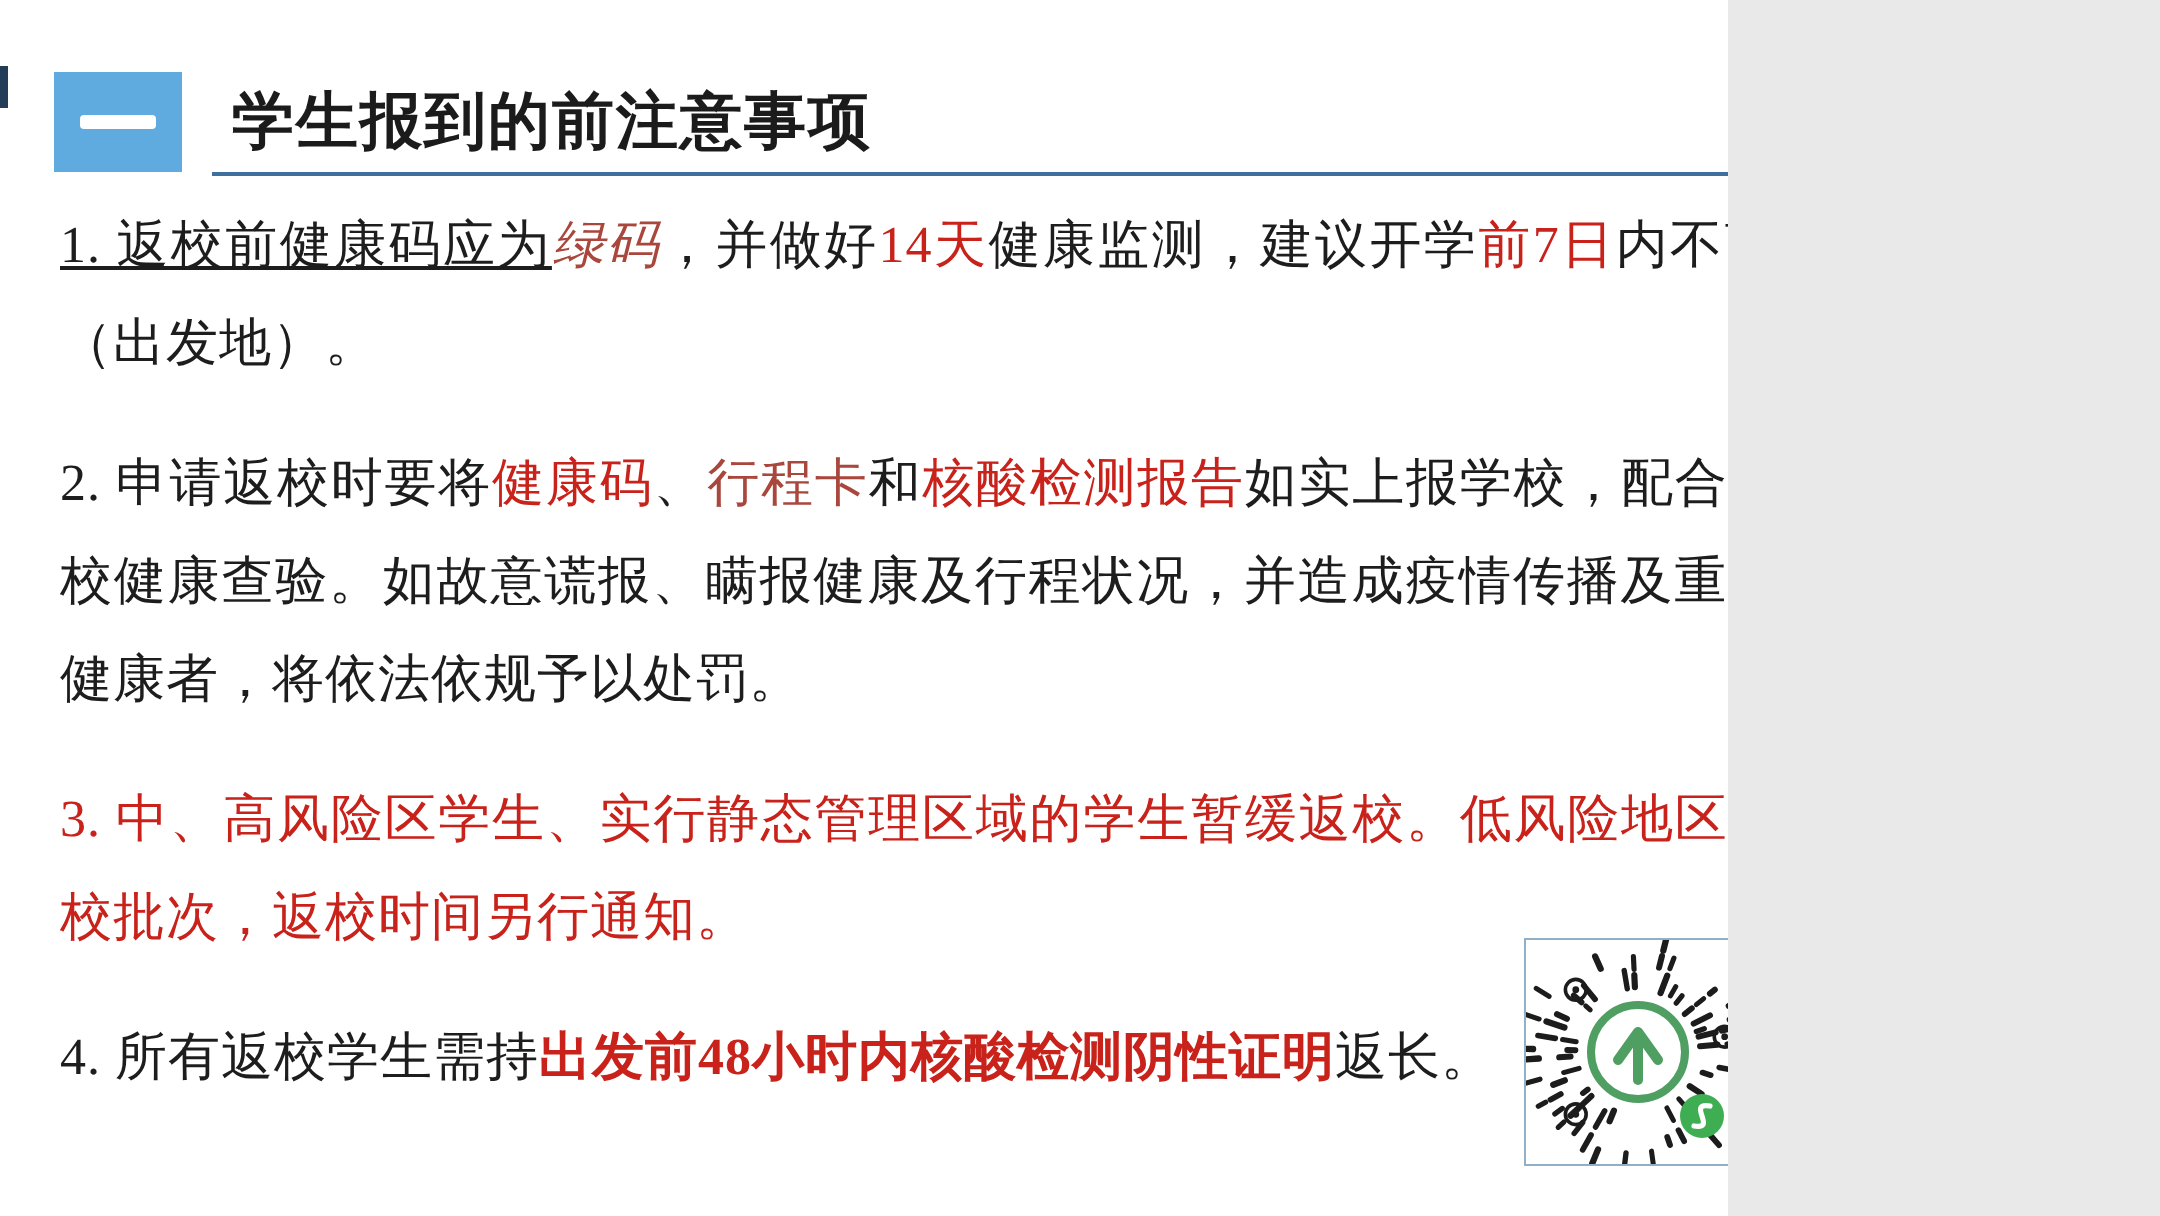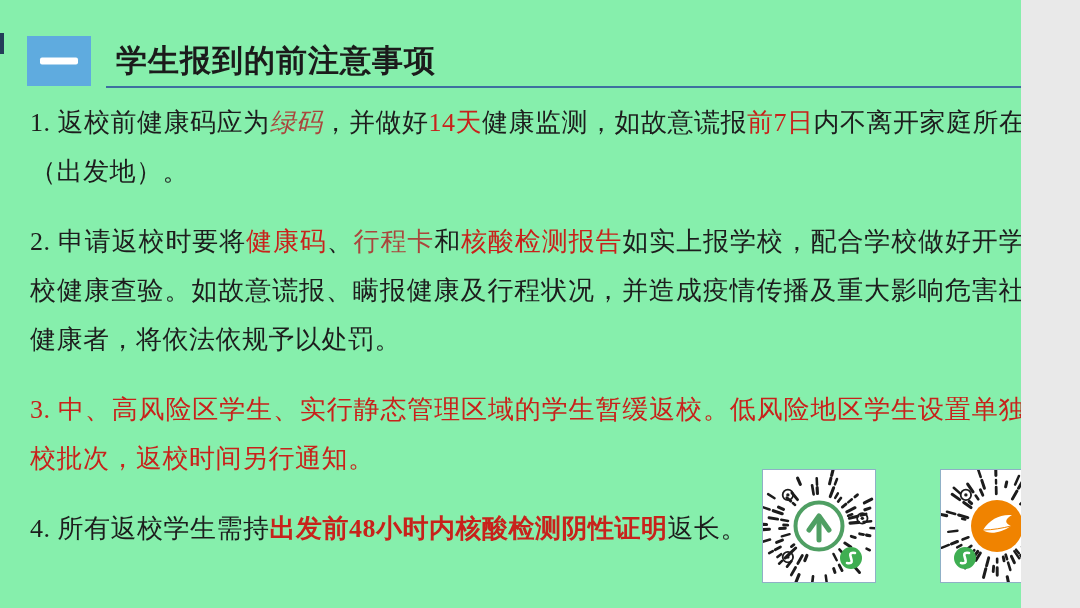--- a/index.html
+++ b/index.html
@@ -1,17 +1,17 @@
 <!DOCTYPE html>
 <html><head>
 <meta charset="utf-8">
 <style>
   html,body{margin:0;padding:0;background:#e9e9e9;}
   .slide{
-    position:relative; width:1021px; height:608px; background:#86efac;
+    position:relative; width:864px; height:608px; background:#ffffff;
     overflow:hidden; font-family:"Liberation Serif","DejaVu Serif",serif;
   }
   .edge-mark{position:absolute; left:0; top:33px; width:4px; height:21px; background:#233d59;}
   .num-box{position:absolute; left:27px; top:36px; width:64px; height:50px; background:#5fabdf;}
   .num-dash{position:absolute; left:50%; top:50%; transform:translate(-50%,-50%);
     width:38px; height:7px; background:#ffffff; border-radius:2px;}
   .title{
     position:absolute; left:116px; top:40px; margin:0;
     font-family:"Liberation Sans","DejaVu Sans",sans-serif;
     font-size:31px; font-weight:800; color:#1b1b1b; letter-spacing:1px; white-space:nowrap;
@@ -35,21 +35,21 @@
   <div class="edge-mark"></div>
 
   <div class="num-box">
     <div class="num-dash"></div>
   </div>
 
   <h1 class="title">学生报到的前注意事项</h1>
   <div class="rule"></div>
 
   <div class="body-text" id="paragraphs">
-      <p class="para"><span style="color: rgb(29, 29, 29);">1. 返校前健康码应为</span><span style="color: rgb(169, 71, 61); font-style: italic;">绿码</span><span style="color: rgb(29, 29, 29);">，并做好</span><span style="color: rgb(200, 34, 27);">14天</span><span style="color: rgb(29, 29, 29);">健康监测，如故意谎报</span><span style="color: rgb(200, 34, 27);">前7日</span><span style="color: rgb(29, 29, 29);">内不离开家庭所在地（出发地）。</span></p>
+      <p class="para"><span style="color: rgb(29, 29, 29); text-decoration: underline;">1. 返校前健康码应为</span><span style="color: rgb(169, 71, 61); font-style: italic;">绿码</span><span style="color: rgb(29, 29, 29);">，并做好</span><span style="color: rgb(200, 34, 27);">14天</span><span style="color: rgb(29, 29, 29);">健康监测，建议开学</span><span style="color: rgb(200, 34, 27);">前7日</span><span style="color: rgb(29, 29, 29);">内不离开家庭所在地（出发地）。</span></p>
       <p class="para"><span style="color: rgb(29, 29, 29);">2. 申请返校时要将</span><span style="color: rgb(200, 34, 27);">健康码</span><span style="color: rgb(29, 29, 29);">、</span><span style="color: rgb(169, 71, 61);">行程卡</span><span style="color: rgb(29, 29, 29);">和</span><span style="color: rgb(200, 34, 27);">核酸检测报告</span><span style="color: rgb(29, 29, 29);">如实上报学校，配合学校做好开学入校健康查验。如故意谎报、瞒报健康及行程状况，并造成疫情传播及重大影响危害社会健康者，将依法依规予以处罚。</span></p>
       <p class="para"><span style="color: rgb(200, 34, 27);">3. 中、高风险区学生、实行静态管理区域的学生暂缓返校。低风险地区学生设置单独返校批次，返校时间另行通知。</span></p>
       <p class="para"><span style="color: rgb(29, 29, 29); margin-top: 13px;">4. 所有返校学生需持</span><span style="color: rgb(200, 34, 27); font-weight: bold;">出发前48小时内核酸检测阴性证明</span><span style="color: rgb(29, 29, 29);">返长。</span></p>
     </div>
 
   <div class="qr-row">
     <figure class="qr">
       <svg id="qr0" viewBox="0 0 112 112">
           <line x1="107.52272722912394" y1="58.022439046038315" x2="114.64318672383823" y2="58.301940851985115" stroke="#1c1c1c" stroke-width="2.627551440329218" stroke-linecap="round"></line>
           <line x1="96.57497244534825" y1="63.769141332985086" x2="100.60755704055377" y2="64.54128528698455" stroke="#1c1c1c" stroke-width="2.7898045267489713" stroke-linecap="round"></line>

